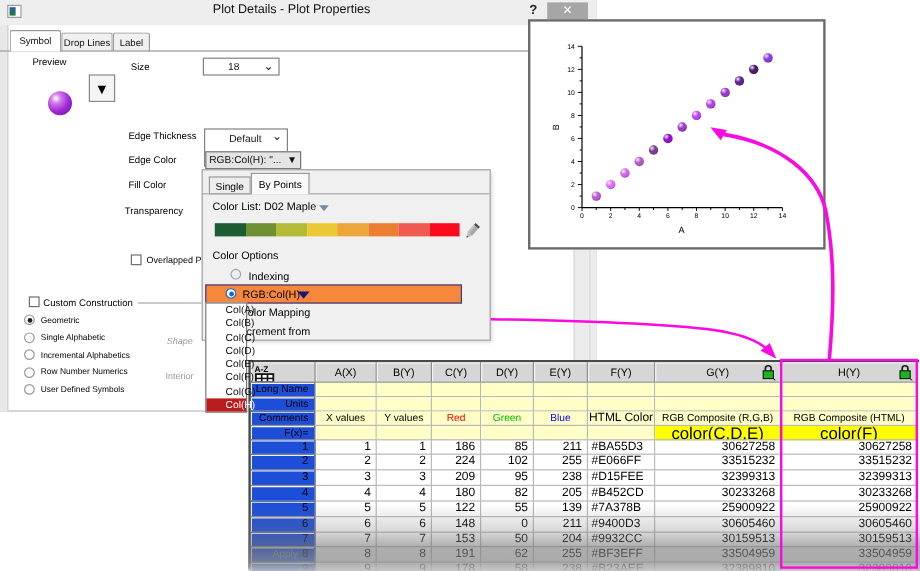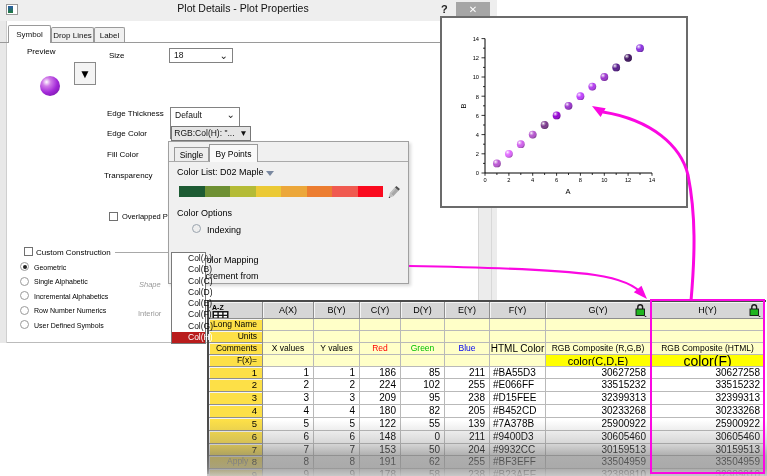--- a/index.html
+++ b/index.html
@@ -21,21 +21,21 @@
 #tab1{left:8px;top:25px;width:43px;height:18px;background:#fff;z-index:3;line-height:18px;}
 #tab2{left:51px;width:43px;}
 #tab3{left:94px;width:31px;}
 #tabline{left:0;top:42px;width:497px;height:1px;background:#9a9a9a;z-index:2;}
 
 .lbl{font-size:8px;color:#000;white-space:nowrap;}
 .mlbl{font-size:9px;color:#000;white-space:nowrap;}
 .glbl{font-size:7.5px;color:#9a9a9a;white-space:nowrap;}
 .rlbl{font-size:7px;color:#000;white-space:nowrap;}
 .ball{border-radius:50%;}
-.combo{background:#fff;border:1px solid #828282;font-size:8.5px;color:#111;padding-left:4px;}
+.combo{background:#fff;border:1px solid #828282;font-size:8.5px;color:#111;padding-left:20px;}
 .chev{position:absolute;right:4px;top:0px;font-size:10px;color:#222;}
 #dropbtn{left:74px;top:62px;width:22px;height:23px;background:#f4f4f4;border:1px solid #8a8a8a;text-align:center;font-size:12px;line-height:22px;color:#000;}
 #ecbtn{left:171px;top:126px;width:80px;height:15px;background:#e4e4e4;border:1px solid #777;font-size:8.5px;text-align:center;line-height:13px;color:#111;}
 .cb{width:9px;height:9px;background:#fff;border:1px solid #707070;}
 .rad{width:9px;height:9px;background:#fff;border:1px solid #9a9a9a;border-radius:50%;}
 .rdot{position:absolute;left:1.5px;top:1.5px;width:4px;height:4px;border-radius:50%;background:#222;}
 
 #popup{left:168px;top:141px;width:241px;height:143px;background:#f0f0f0;border:1px solid #a0a0a0;box-shadow:2px 2px 3px rgba(0,0,0,0.15);}
 #ptab1{left:5px;top:5px;width:35px;height:15px;background:#ededed;border:1px solid #999;font-size:8.5px;text-align:center;line-height:15px;white-space:nowrap;}
 #ptab2{left:40px;top:2px;width:49px;height:18px;background:#f9f9f9;border:1px solid #999;border-bottom:none;font-size:8.5px;text-align:center;line-height:18px;z-index:2;white-space:nowrap;}
@@ -47,21 +47,21 @@
 #collist{left:171px;top:252px;width:35px;height:92px;background:#fff;border:1px solid #7a7a7a;z-index:6;font-size:8.5px;}
 #collist div{height:11.3px;line-height:11.3px;padding-left:16px;color:#111;}
 #collist div.sel{background:#b91c1c;color:#fff;}
 
 #graph{left:440px;top:16px;width:248px;height:192px;background:#fff;border:2px solid #6b6b6b;z-index:4;}
 
 #wks{left:207px;top:300px;width:559px;height:174px;background:#fff;border-left:2px solid #4a4a4a;border-top:2px solid #4a4a4a;font-size:10px;}
 .grid{position:absolute;left:0;top:0;display:grid;grid-template-columns:54px 51px 46px 41px 44px 45px 56px 105px 114px;}
 .c{border-right:1px solid #b9b9b9;border-bottom:1px solid #b9b9b9;overflow:hidden;white-space:nowrap;}
 .hd{background:#d6d6d6;border-right:1px solid #8e8e8e;border-bottom:1px solid #8e8e8e;box-shadow:inset 1px 1px 0 #f4f4f4;text-align:center;font-size:9px;line-height:16px;}
-.rh{background:#fde047;border-right:1px solid #8e8e8e;border-bottom:1px solid #8e8e8e;box-shadow:inset 1px 1px 0 #f4f4f4;text-align:right;padding-right:5px;font-size:8.5px;}
+.rh{background:#1d4ed8;border-right:1px solid #8e8e8e;border-bottom:1px solid #8e8e8e;box-shadow:inset 1px 1px 0 #f4f4f4;text-align:right;padding-right:5px;font-size:8.5px;}
 .rhn{font-size:9.5px;}
 .yl{background:#ffffc8;}
 .num{text-align:right;padding-right:4px;}
 .ctr{text-align:center;}
 .bold{font-weight:normal;}
 .lft{text-align:left;padding-left:3px;}
 #fade{left:207px;top:420px;width:560px;height:56px;background:linear-gradient(180deg,rgba(255,255,255,0) 0%,rgba(120,120,120,0.30) 42%,rgba(115,115,115,0.58) 64%,rgba(140,140,140,0.74) 86%,rgba(195,195,195,0.9) 100%);z-index:8;}
 #applytxt{left:227px;top:456px;font-size:8.5px;color:#808080;z-index:7;}
 #hbox{left:650px;top:299px;width:115px;height:175px;border:2px solid #fb08e2;z-index:9;}
 #arrows{left:0;top:0;width:767px;height:476px;z-index:10;pointer-events:none;}
@@ -139,20 +139,27 @@
           <rect x="6.4" y="2.2" width="4.8" height="2.2" fill="#4f4f4f"></rect>
           <rect x="6.4" y="4.4" width="4.8" height="7.6" fill="#a8a8a8"></rect>
           <rect x="6.4" y="4.4" width="1.5" height="7.6" fill="#c2c2c2"></rect>
           <path d="M6.4 12 L8.8 16.2 L11.2 12 Z" fill="#bdbdbd"></path>
           <path d="M8.1 14.9 L8.8 16.2 L9.6 14.9 Z" fill="#111"></path>
         </g>
       </svg>
     <div class="abs mlbl" style="left:8px;top:66px;">Color Options</div>
     <div class="abs rad" style="left:23px;top:82px;background:#eee;border-color:#9aa4ae;"></div>
     <div class="abs mlbl" style="left:38px;top:83px;">Indexing</div>
+    <div class="abs" id="orange">
+      <div class="rad" style="position:absolute;left:16px;top:2px;background:#fff;border-color:#2a6acc;">
+          <span class="rdot" style="background:#1a66c8;"></span>
+        </div>
+      <div class="abs mlbl" style="left:30px;top:2px;">RGB:Col(H)</div>
+      <div class="abs" style="left:76px;top:5px;width:0;height:0;border:5px solid transparent;border-top:6px solid #16167a;"></div>
+    </div>
     <div class="abs mlbl" style="left:31px;top:113px;">Color Mapping</div>
     <div class="abs mlbl" style="left:29px;top:129px;">Increment from</div>
   </div>
 
   <div class="abs" id="collist">
     <div>Col(A)</div>
       <div>Col(B)</div>
       <div>Col(C)</div>
       <div>Col(D)</div>
       <div>Col(E)</div>
@@ -319,21 +326,21 @@
         <div class="c yl ctr bold" style="font-size:10px;">HTML Color</div>
         <div class="c yl ctr bold" style="font-size:8.5px;">RGB Composite (R,G,B)</div>
         <div class="c yl ctr bold" style="font-size:8.5px;">RGB Composite (HTML)</div>
       <div class="c rh">F(x)=</div>
         <div class="c yl"></div>
         <div class="c yl"></div>
         <div class="c yl"></div>
         <div class="c yl"></div>
         <div class="c yl"></div>
         <div class="c yl"></div>
-        <div class="c ctr" style="background:#ffff00;font-size:11px;line-height:12px;">color(C,D,E)</div>
+        <div class="c ctr" style="background:#ffff00;font-size:14px;line-height:12px;">color(C,D,E)</div>
         <div class="c ctr" style="background:#ffff00;font-size:14px;line-height:12px;">color(F)</div>
     </div>
     <div class="grid" style="top:64.5px;grid-template-rows:repeat(9,12.85px);">
       <div class="c rh rhn">1</div>
         <div class="c num">1</div>
         <div class="c num">1</div>
         <div class="c num">186</div>
         <div class="c num">85</div>
         <div class="c num">211</div>
         <div class="c lft">#BA55D3</div>

